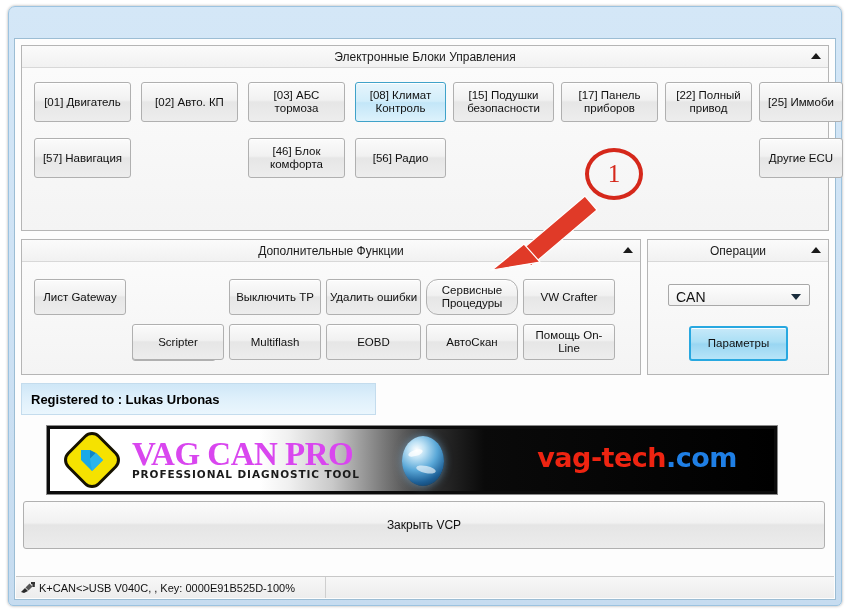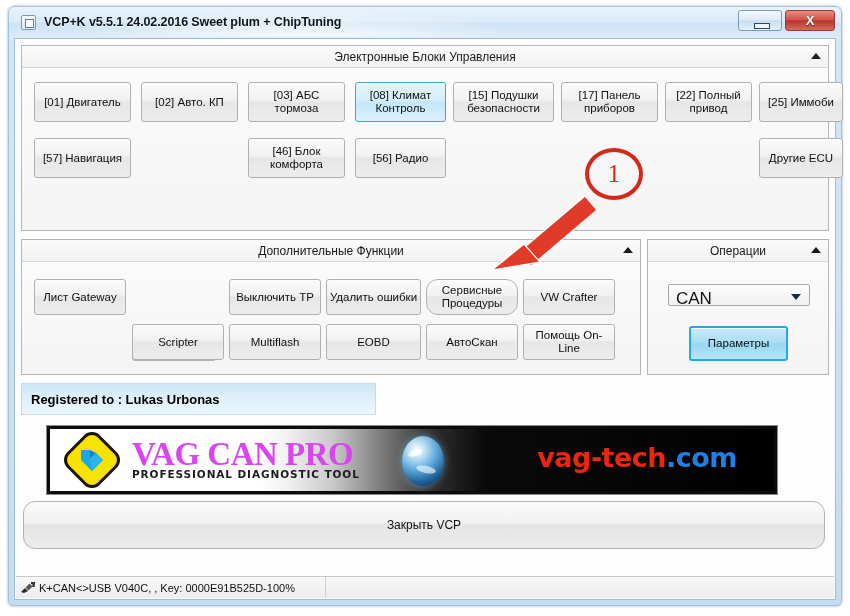--- a/index.html
+++ b/index.html
@@ -136,21 +136,21 @@
     border: 2px solid #28a8e0;
     border-radius: 3px;
   }
 
   
   .combo {
     position: absolute;
     border: 1px solid #a8a8a8;
     border-radius: 2px;
     background: linear-gradient(180deg,#fdfdfd,#f0f0f0);
-    font-size: 17px;
+    font-size: 14px;
     color: #111;
   }
   .combo .val { position:absolute; left:7px; top:4px; }
   .combo .arrow {
     position:absolute; right:8px; top:9px;
     width:0;height:0;
     border-left:5px solid transparent;
     border-right:5px solid transparent;
     border-top:6px solid #1a2c3c;
   }
@@ -223,21 +223,21 @@
     font-size:27px; font-weight:bold;
     font-family:"DejaVu Sans", sans-serif;
     letter-spacing:-0.5px;
   }
   #site .red { color:#ee2411; }
   #site .blue { color:#1f7fe5; }
 
   
   #closevcp {
     position:absolute; left:8px; top:462px; width:802px; height:48px;
-    border:1px solid #b0b0b0; border-radius:12px;
+    border:1px solid #b0b0b0; border-radius:3px;
     background: linear-gradient(180deg,#fbfbfb 0%, #f1f1f1 45%, #e5e5e5 50%, #ececec 100%);
     font-size:12px; color:#111;
     display:flex; align-items:center; justify-content:center;
   }
 
   
   #statusbar {
     position:absolute; left:1px; bottom:1px; width:818px; height:22px;
     background: linear-gradient(180deg,#f7f7f7,#ededed);
     border-top:1px solid #c8c8c8;
@@ -260,29 +260,20 @@
     color:#d5281b; font-size:25px;
     font-family:"Liberation Serif", serif;
     display:flex; align-items:center; justify-content:center;
   }
 </style>
 </head>
 <body>
 
 <div id="window">
 
-  <div id="titlebar">
-    <div class="glow"></div>
-    <div id="sysicon"></div>
-    <div id="title-text">VCP+K v5.5.1 24.02.2016 Sweet plum + ChipTuning</div>
-    <div id="winbtns">
-      <div class="winbtn min"></div>
-      <div class="winbtn close">X</div>
-    </div>
-  </div>
 
   <div id="client">
 
     <div class="panel" id="panel-ecu">
       <div class="panel-hd">
         <span class="cap">Электронные Блоки Управления</span>
         <span class="collapse"></span>
       </div>
 
       <div class="btn" style="left:12px;  top:36px; width:97px;  height:40px;">[01] Двигатель</div>

